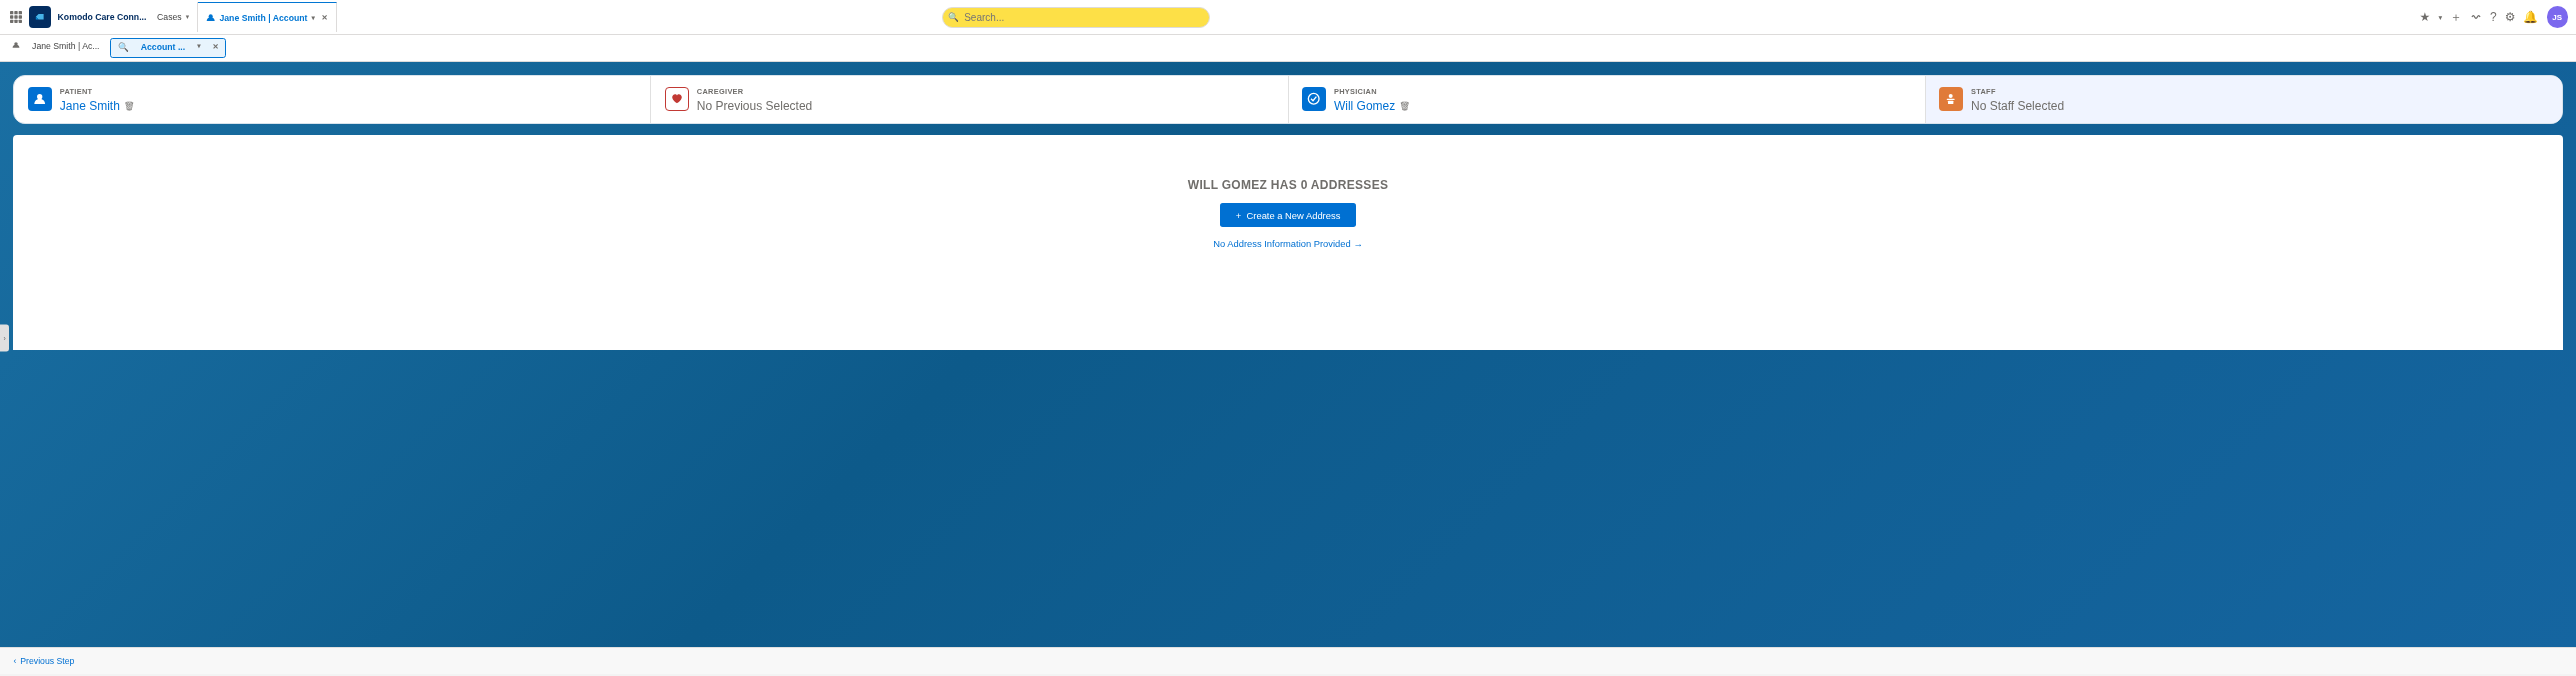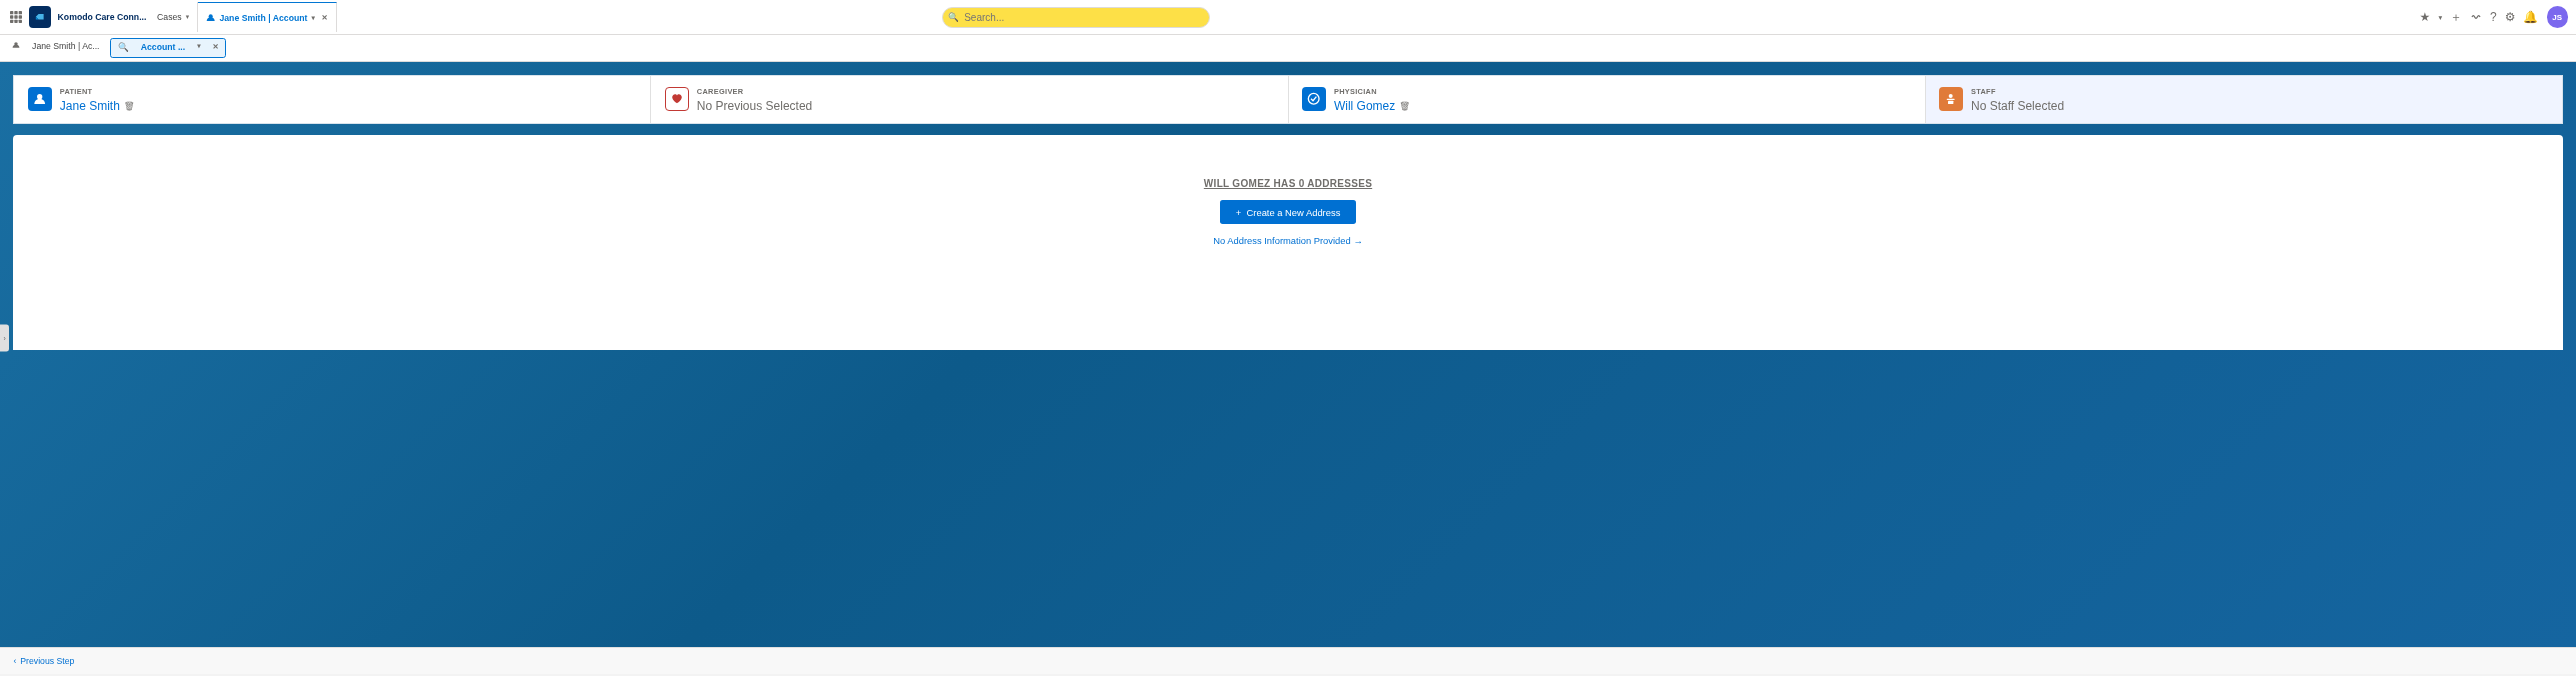--- a/index.html
+++ b/index.html
@@ -146,21 +146,21 @@
       padding: 13.4px 13.4px 0 13.4px;
       min-height: calc(100vh - 91px);
     }
 
     
     .role-cards {
       display: flex;
       gap: 0;
       background: #fff;
       border: 0.7px solid #d8e3ec;
-      border-radius: 0;
+      border-radius: 12px;
       overflow: hidden;
       margin-bottom: 10.7px;
       justify-content: space-between;
     }
     .role-card {
       flex: 1;
       padding: 10.7px 13.4px;
       border-right: 0.7px solid #e0e0e0;
       display: flex;
       align-items: flex-start;
@@ -228,26 +228,25 @@
 
     .address-section {
       display: flex;
       flex-direction: column;
       align-items: center;
       justify-content: center;
       padding: 27px 13.4px;
       gap: 10.7px;
     }
     .address-subtitle {
-      font-size: 10px;
+      font-size: 12px;
       font-weight: 600;
       color: #706e6b;
       text-transform: uppercase;
       letter-spacing: 0.3px;
-      text-decoration: underline;
     }
     .create-address-btn {
       background: #0070d2;
       color: #fff;
       border: none;
       border-radius: 2.7px;
       padding: 6.7px 16px;
       font-size: 9.4px;
       font-weight: 500;
       cursor: pointer;

